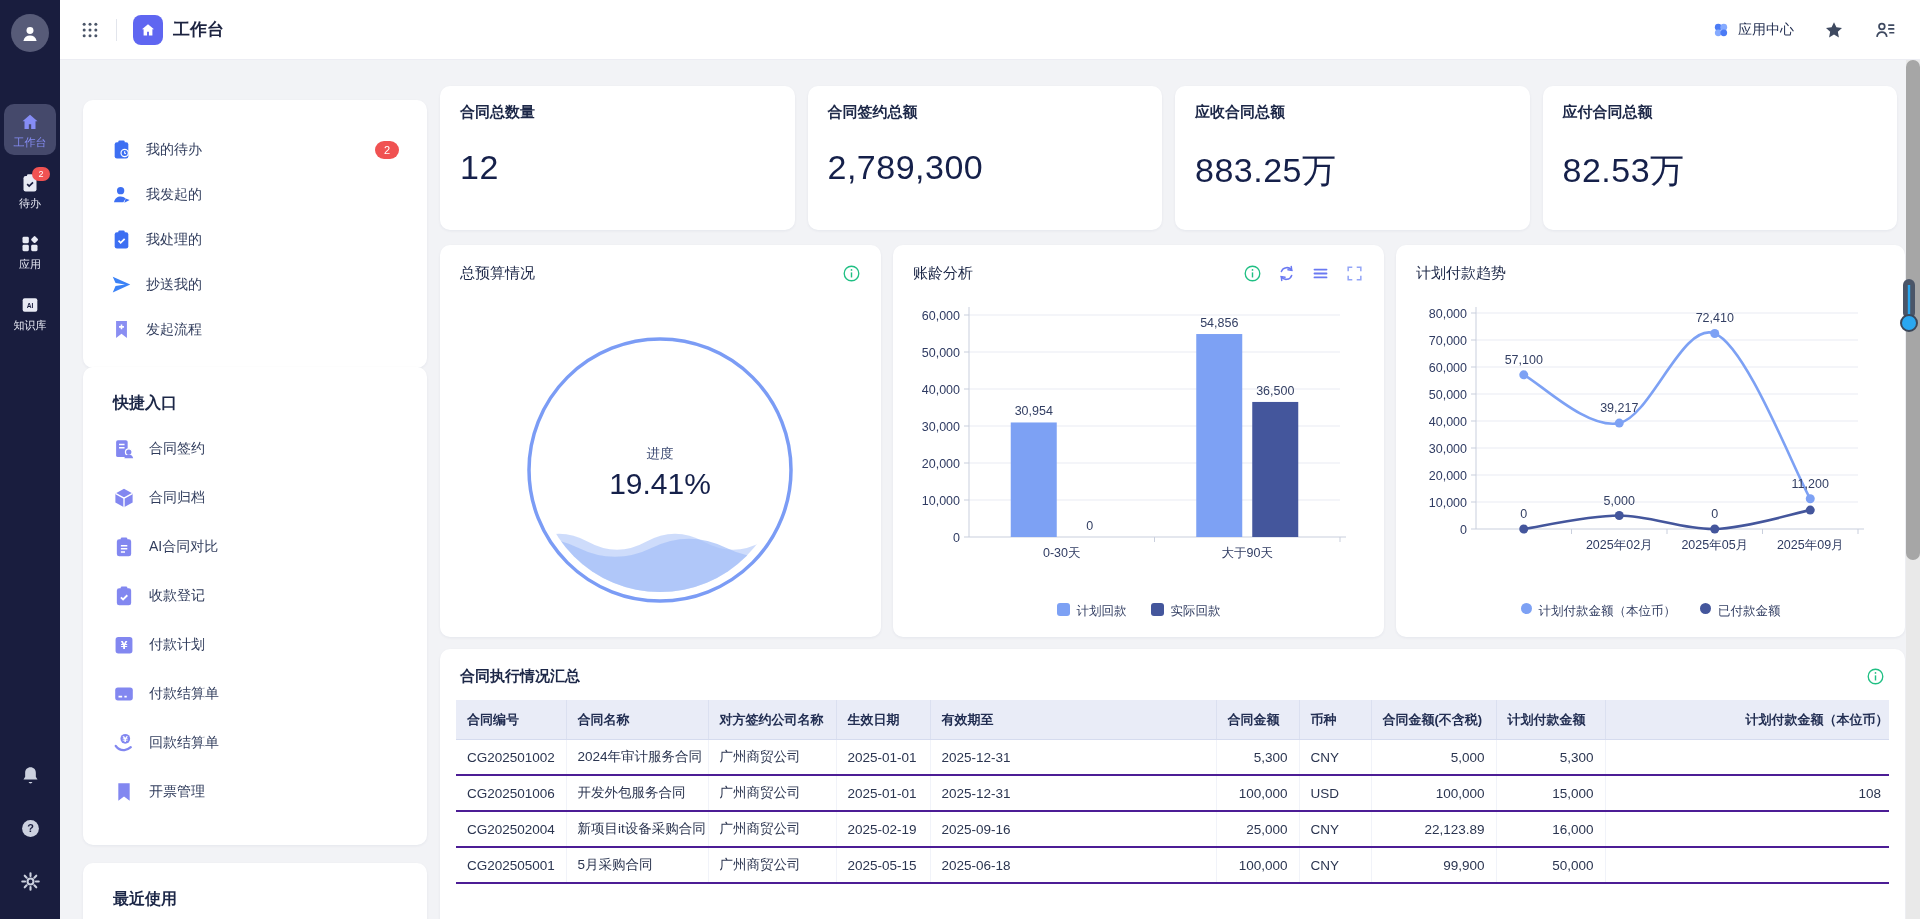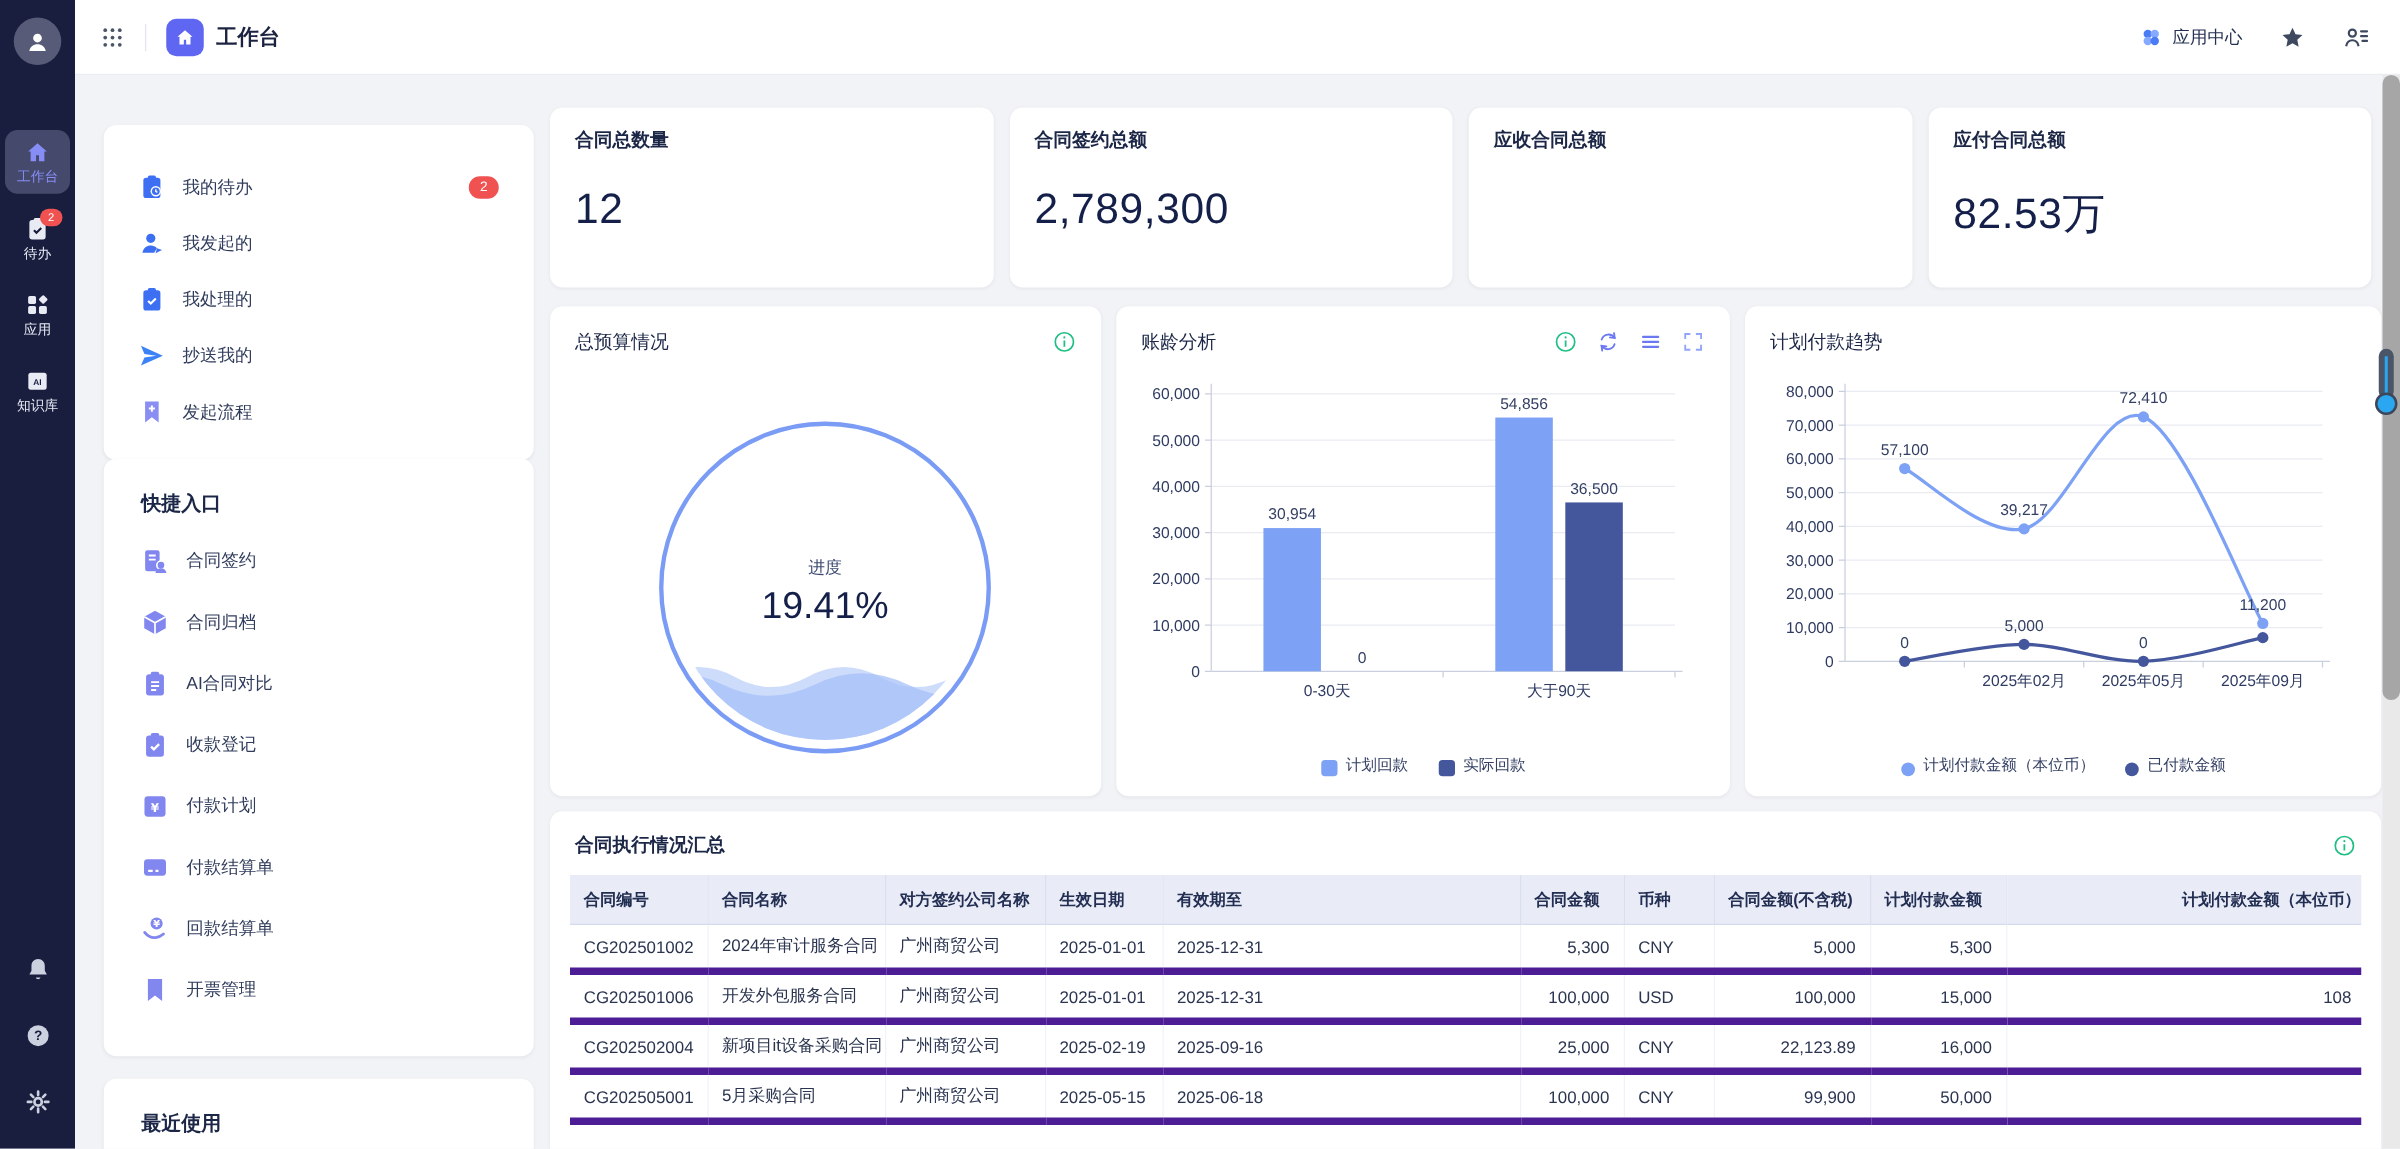--- a/index.html
+++ b/index.html
@@ -47,32 +47,32 @@
   .s-label{font-size:15px;font-weight:bold;color:#1c2747}
   .s-value{margin-top:26px;font-size:34px;color:#15204a;letter-spacing:.5px}
   .charts{position:absolute;top:185px;left:0;display:flex;gap:12px}
   .chart-card{height:392px}
   .gauge-card{width:441px}.bar-card{width:491px}.line-card{width:509px}
   .chead{display:flex;align-items:center;padding:16px 20px 0;height:24px}
   .ctitle{font-size:15px;font-weight:normal;color:#1c2747}
   .cicons{margin-left:auto;display:flex;gap:15px;align-items:center}
   .cicons .hic{cursor:pointer}
   .legend{display:flex;justify-content:center;gap:24px;font-size:12.5px;color:#333f63;margin-top:0}
-  .legend .litem{display:flex;align-items:flex-end;gap:7px;cursor:pointer}
+  .legend .litem{display:flex;align-items:flex-start;gap:7px;cursor:pointer}
   .sw-rect{width:13px;height:13px;border-radius:3px}
   .sw-dot{width:11px;height:11px;border-radius:50%}
   
   .table-card{position:absolute;top:589px;left:0;width:1465px;height:330px;padding:16px 16px 0}
   .t-title-row{display:flex;align-items:center;margin:2px 4px 14px}
   .t-title{font-size:15px;font-weight:bold;color:#1c2747}
   .twrap{overflow:hidden;width:1433px}
   table{table-layout:fixed;width:1509px;border-collapse:collapse}
   th{background:#e9ecf7;font-size:13px;font-weight:bold;color:#222e52;height:39px;padding:0 11px;
      text-align:left;border-right:1px solid #dbe0f0;border-bottom:1px solid #d5dbee;white-space:nowrap;overflow:hidden}
-  td{height:34px;font-size:13.5px;color:#2b3550;padding:0 11px;border-bottom:6px solid #4c1d95;
+  td{height:34px;font-size:13.5px;color:#2b3550;padding:0 11px;border-bottom:2px solid #4c1d95;
      border-right:1px solid #f1f3f9;background:#fff;white-space:nowrap;overflow:hidden}
   th:last-child,td:last-child{border-right:none}
   .al-r{text-align:right}
   th.h-last{padding-left:140px;text-align:left}
   td.c-last{padding-left:253px;text-align:left}
   
   .sb-track{position:absolute;right:0;top:60px;width:14px;height:859px;background:#e9e9e9;z-index:7}
   .sb-thumb{position:absolute;right:0;top:60px;width:14px;height:500px;background:#a6a6a6;border-radius:7px;z-index:8;cursor:pointer}
   .pen-fab{position:absolute;right:1px;top:277px;z-index:9;cursor:pointer}
 </style>
@@ -323,20 +323,21 @@
         <div class="card stat-card">
           <div class="s-label">合同总数量</div>
                <div class="s-value">12</div>
         </div>
         <div class="card stat-card">
           <div class="s-label">合同签约总额</div>
                <div class="s-value">2,789,300</div>
         </div>
         <div class="card stat-card">
           <div class="s-label">应收合同总额</div>
+               <div class="s-value">883.25万</div>
         </div>
         <div class="card stat-card">
           <div class="s-label">应付合同总额</div>
                <div class="s-value">82.53万</div>
         </div>
       </div>
 
     <div class="charts">
       <div class="card chart-card gauge-card">
         <div class="chead">

